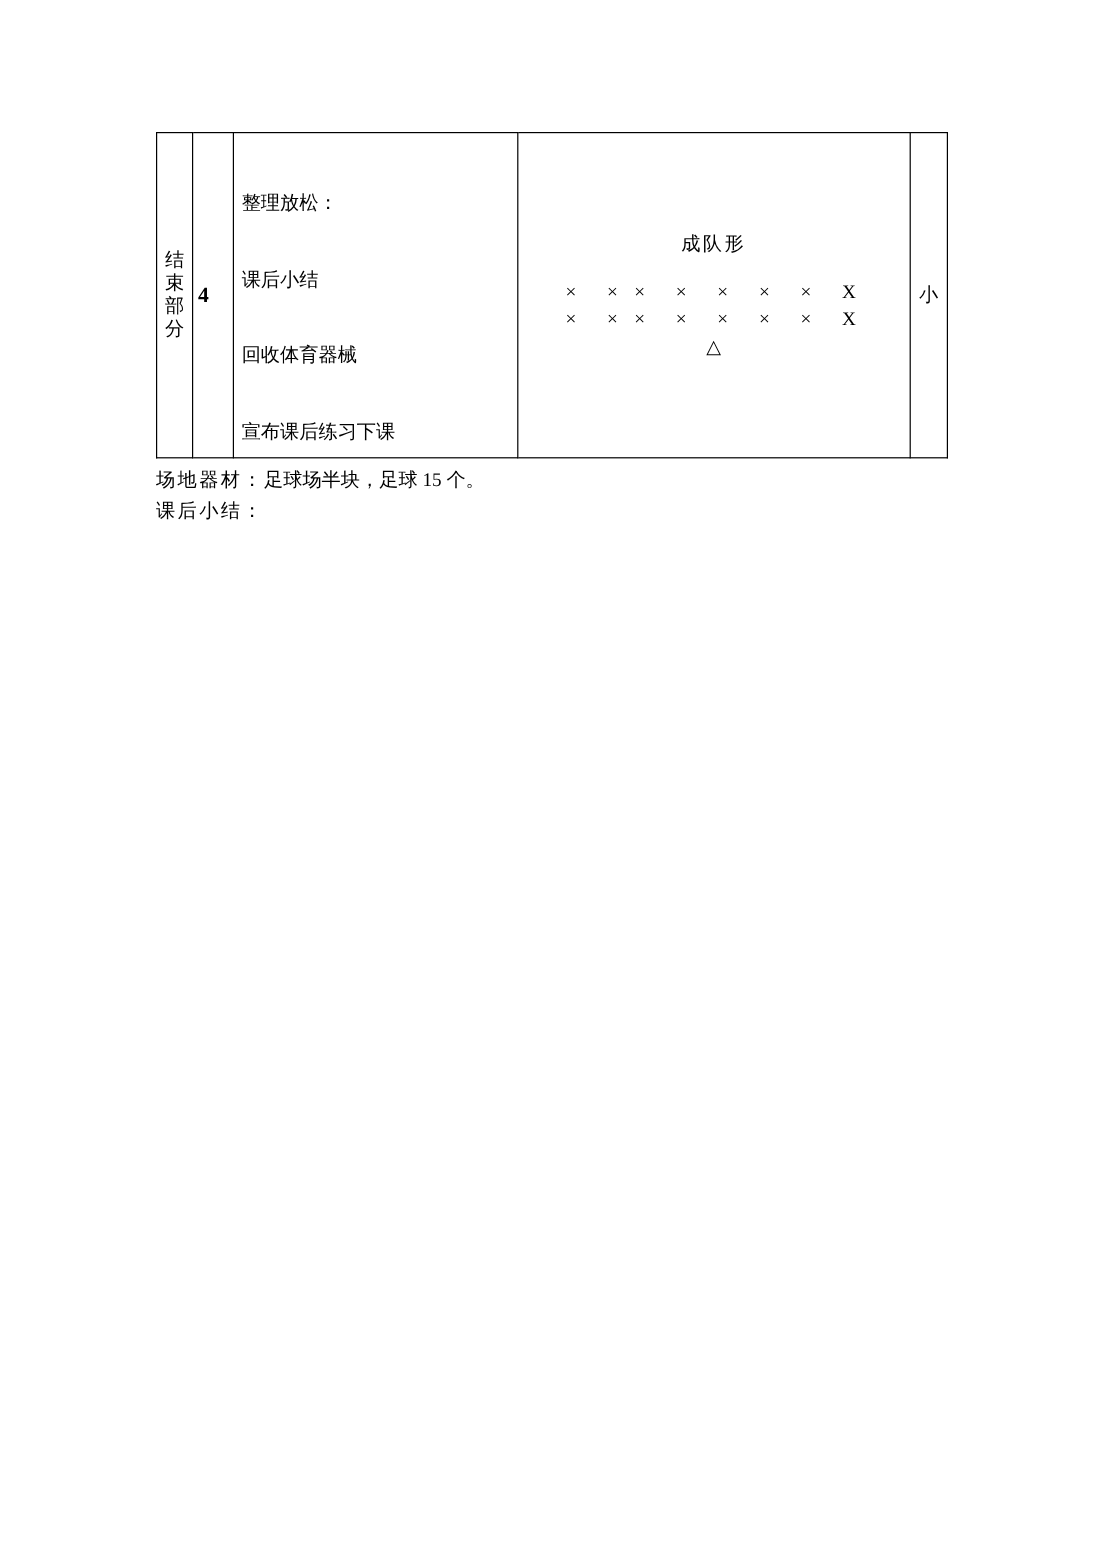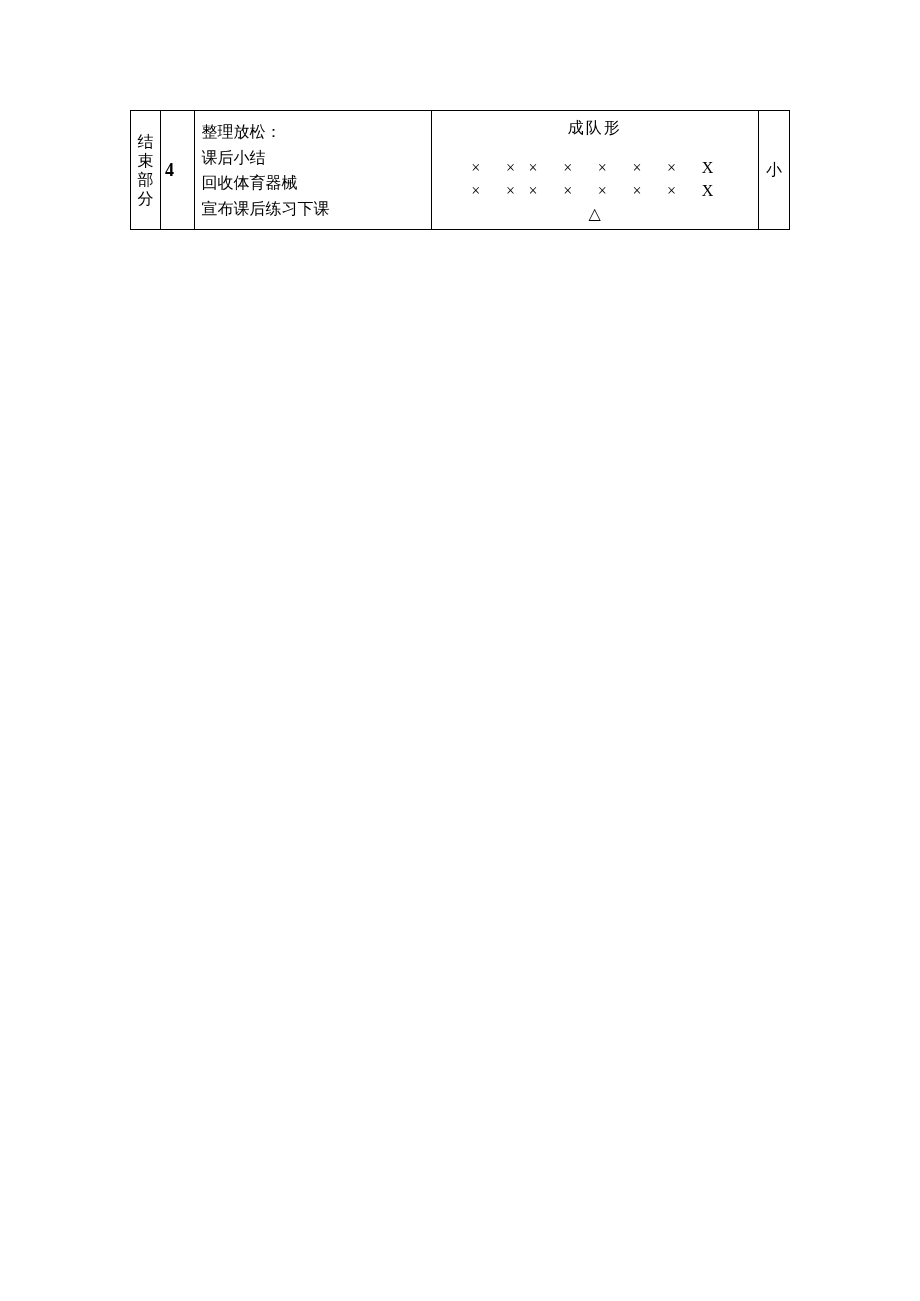--- a/index.html
+++ b/index.html
@@ -40,20 +40,21 @@
       font-size: 18px;
       padding-left: 4px;
     }
     .col3 {
       width: 220px;
       padding: 8px 6px;
       line-height: 1.6;
     }
     .col3 div {
       white-space: nowrap;
+      margin-top: 38px;
     }
     .col4 {
       width: 305px;
       text-align: center;
       padding: 6px;
     }
     .formation-title {
       margin-bottom: 19px;
       letter-spacing: 2px;
     }
@@ -107,13 +108,19 @@
       <div class="formation-delta">△</div>
     </td>
     <td class="col5">
       <span>小</span>
     </td>
   </tr>
 </tbody>
   </table>
 
 <div class="notes">
+  <div>
+    <span class="label">场地器材：</span><span>足球场半块，足球 15 个。</span>
+  </div>
+  <div>
+    <span class="label">课后小结：</span>
+  </div>
 </div>
 
 </body></html>

